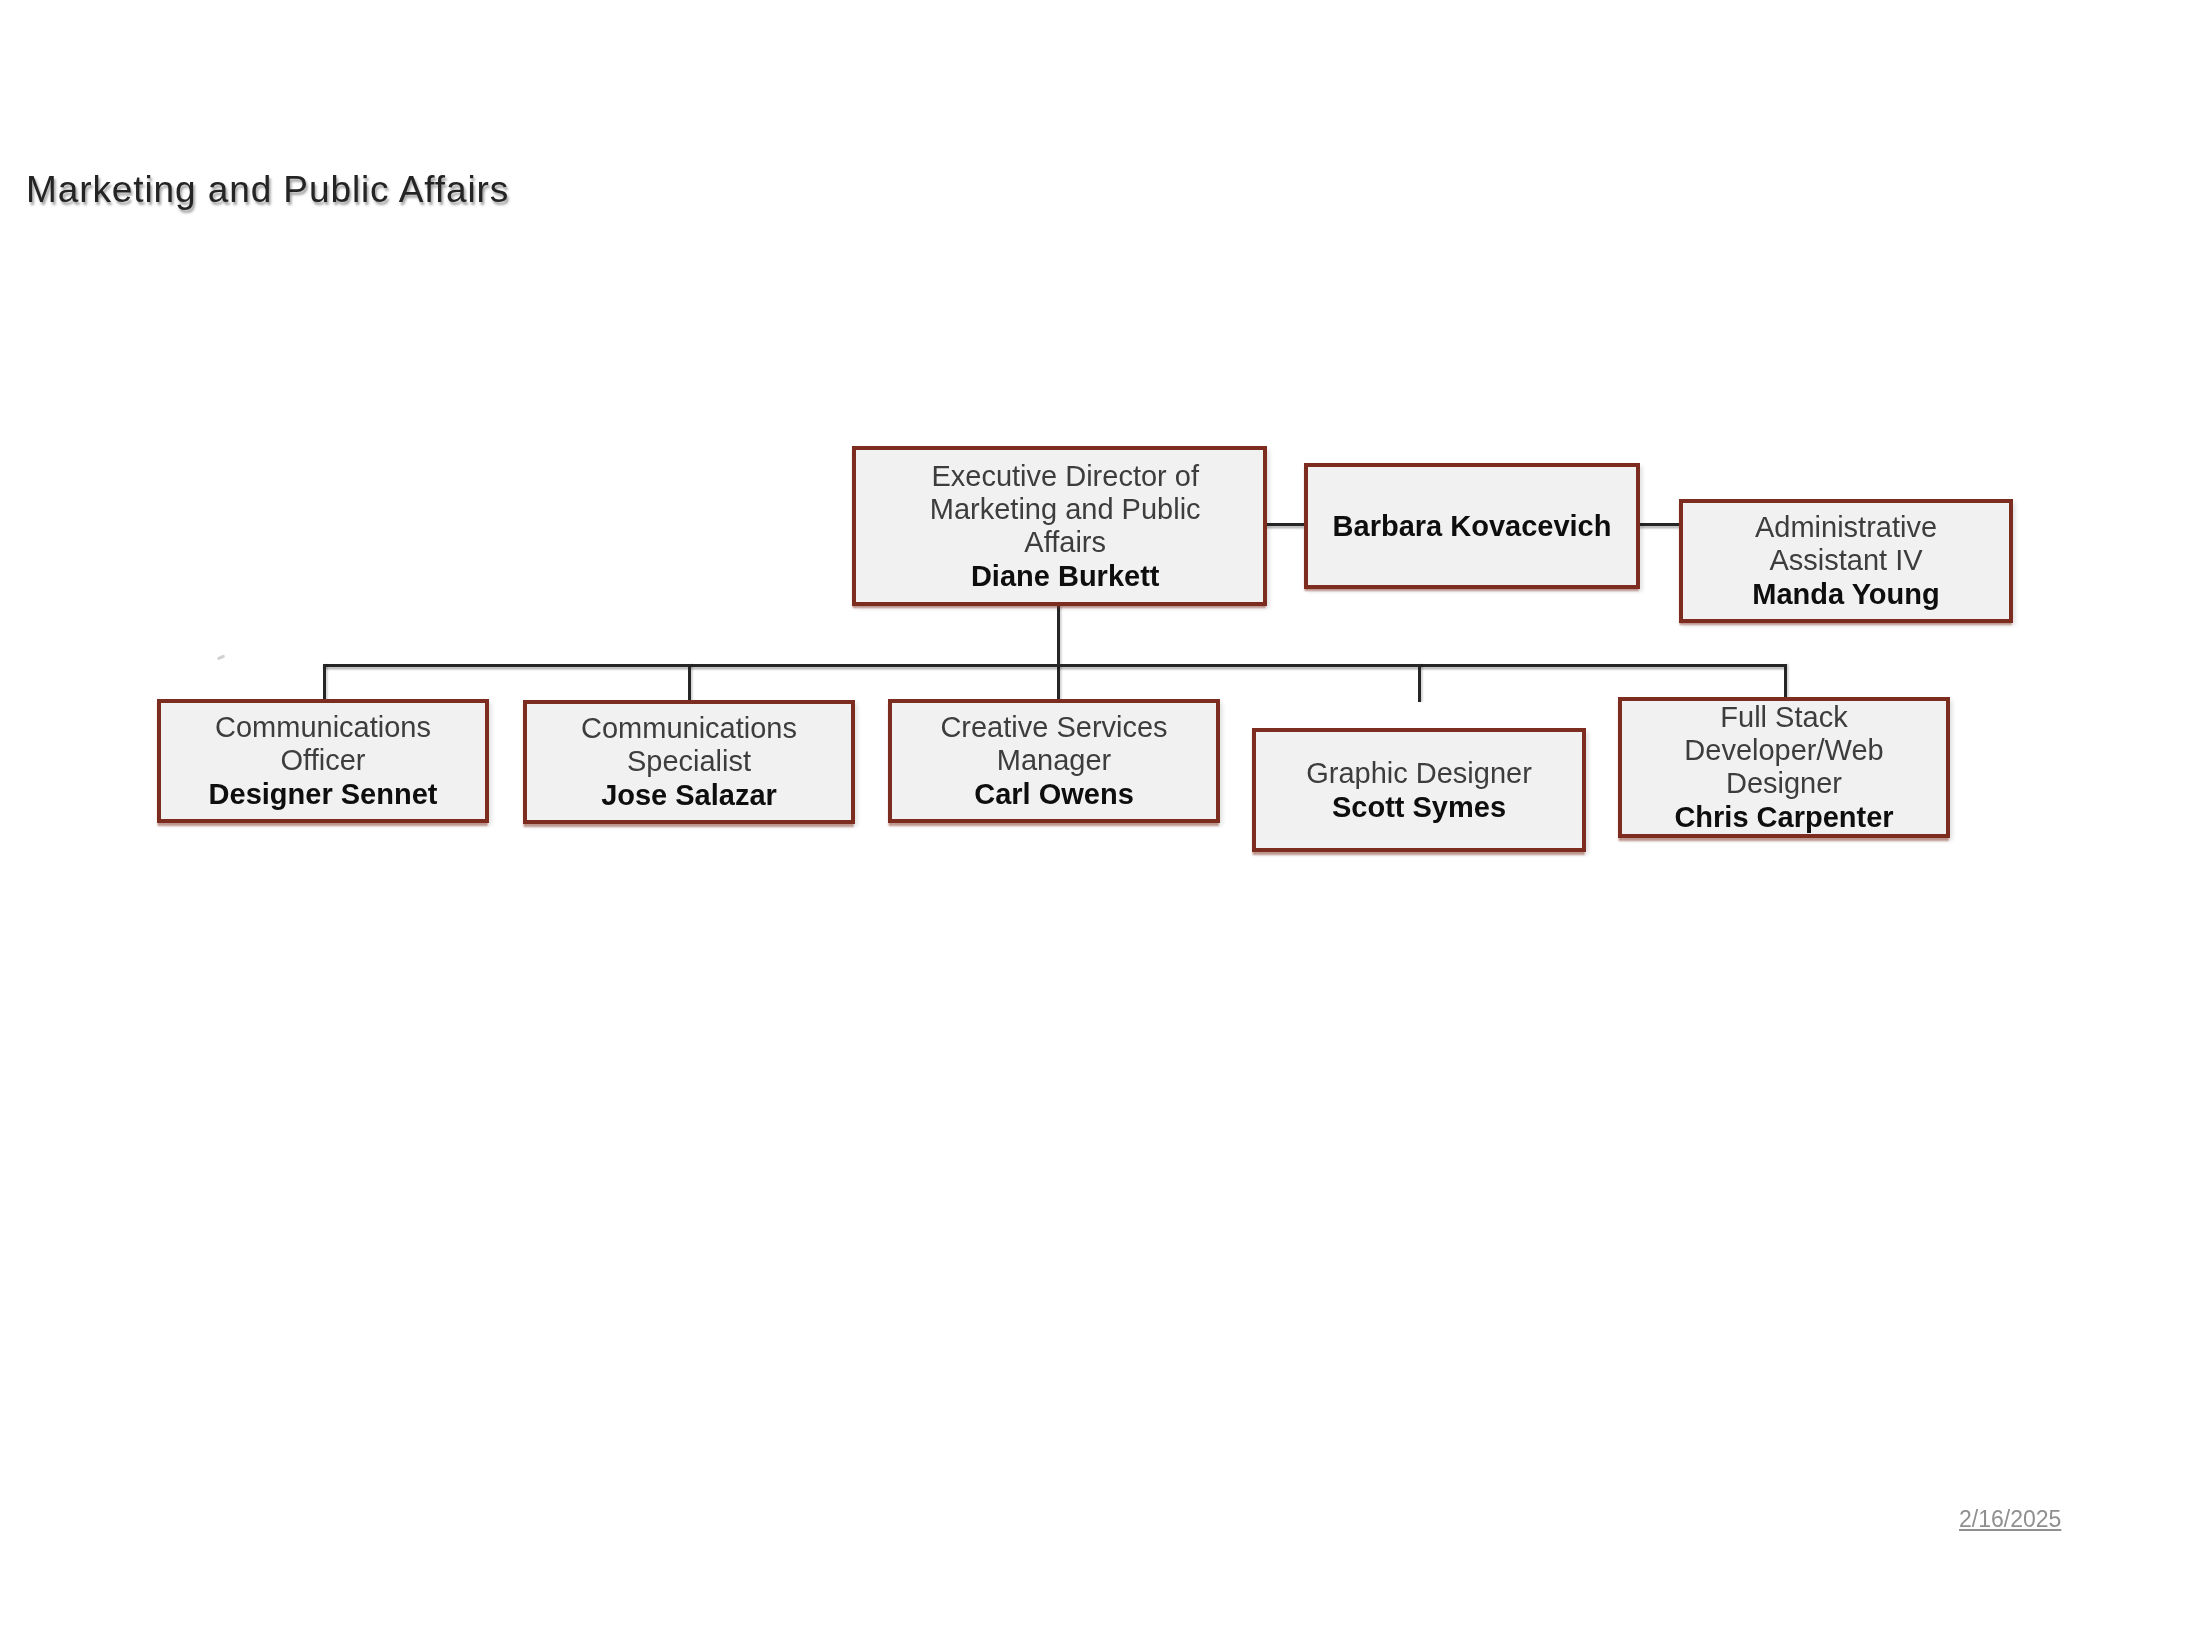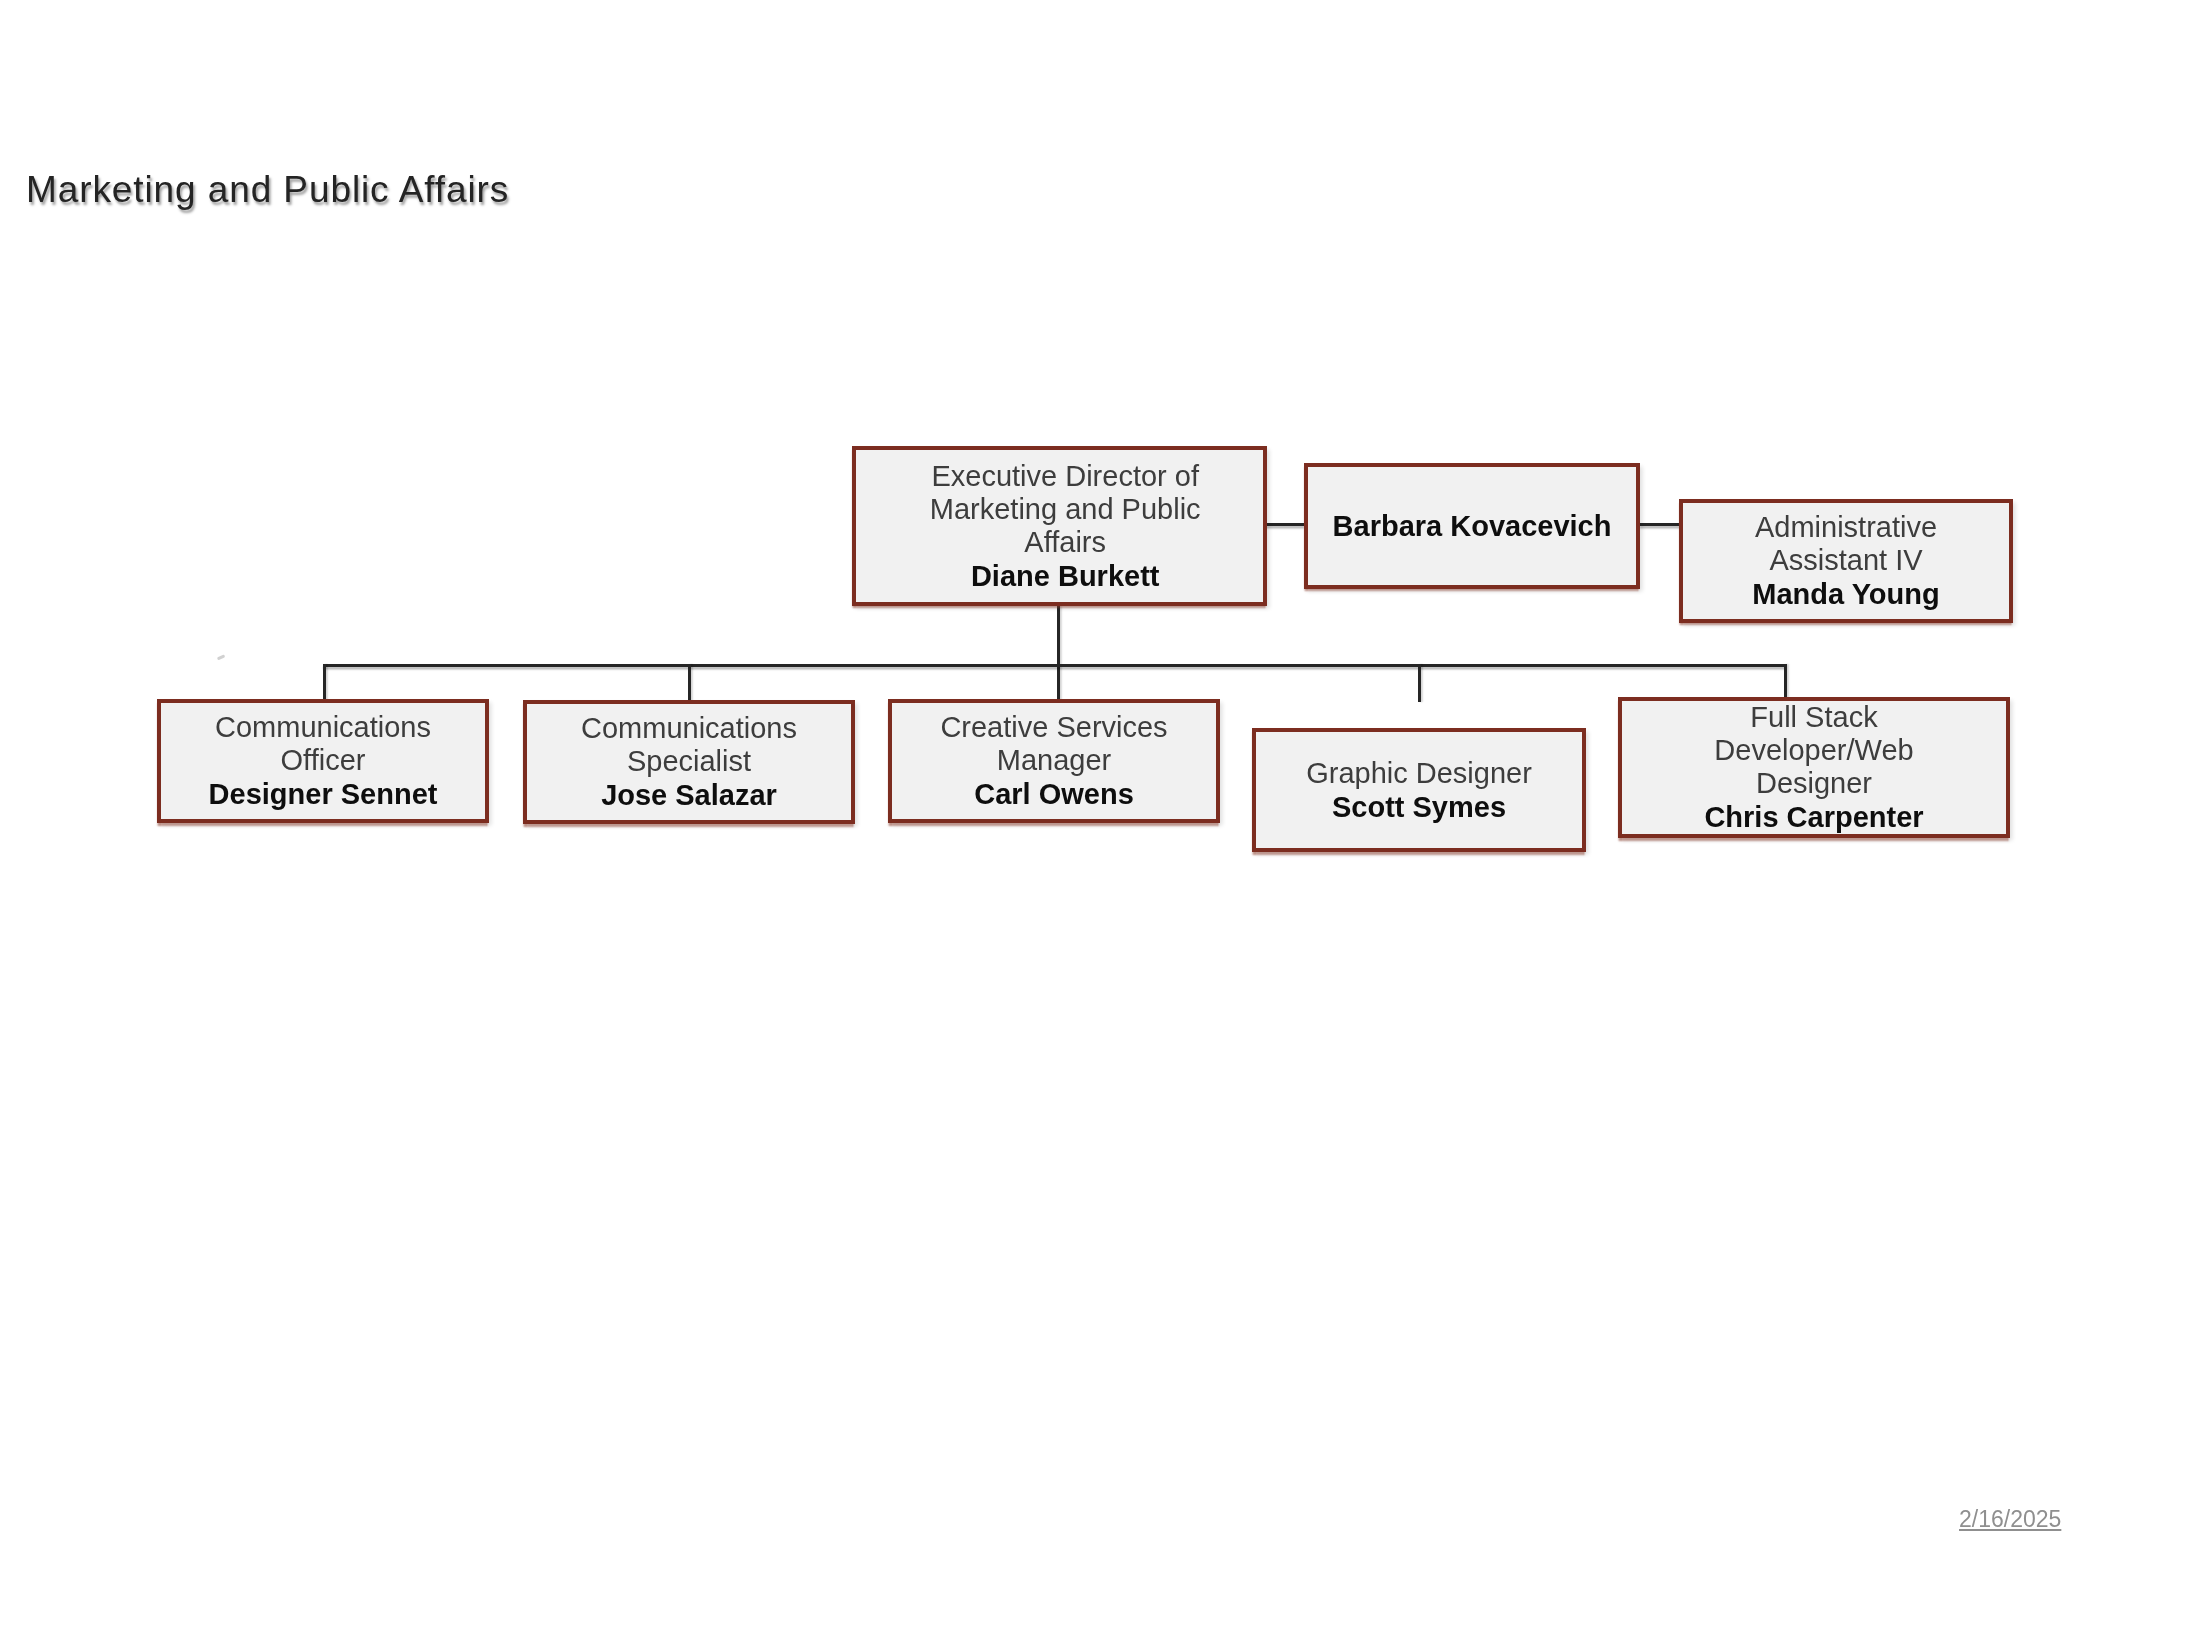--- a/index.html
+++ b/index.html
@@ -49,21 +49,21 @@
   }
 
   
   #node-exec   { left:  852px; top: 446px; width: 415px; height: 160px; padding-left: 20px; }
   #node-asst   { left: 1304px; top: 463px; width: 336px; height: 126px; }
   #node-admin  { left: 1679px; top: 463px; width: 334px; height: 124px; margin-top: 36px; }
   #node-b1     { left:  157px; top: 699px; width: 332px; height: 124px; }
   #node-b2     { left:  523px; top: 700px; width: 332px; height: 124px; }
   #node-b3     { left: 888px; top: 699px; width: 332px; height: 124px; }
   #node-b4     { left: 1252px; top: 728px; width: 334px; height: 124px; }
-  #node-b5     { left: 1618px; top: 697px; width: 392px; height: 141px; }
+  #node-b5     { left: 1618px; top: 697px; width: 332px; height: 141px; }
 
   .connector {
     position: absolute;
     background: #262626;
   }
   .connector.h { height: 2.6px; box-shadow: 0 2.6px 1.7px rgba(0,0,0,0.28); }
   .connector.v { width: 2.6px;  box-shadow: 1.7px 0 1.7px rgba(0,0,0,0.18); }
 
   #conn-exec-asst  { left: 1266px; top: 523px; width: 38px; }
   #conn-asst-admin { left: 1640px; top: 523px; width: 40px; }

